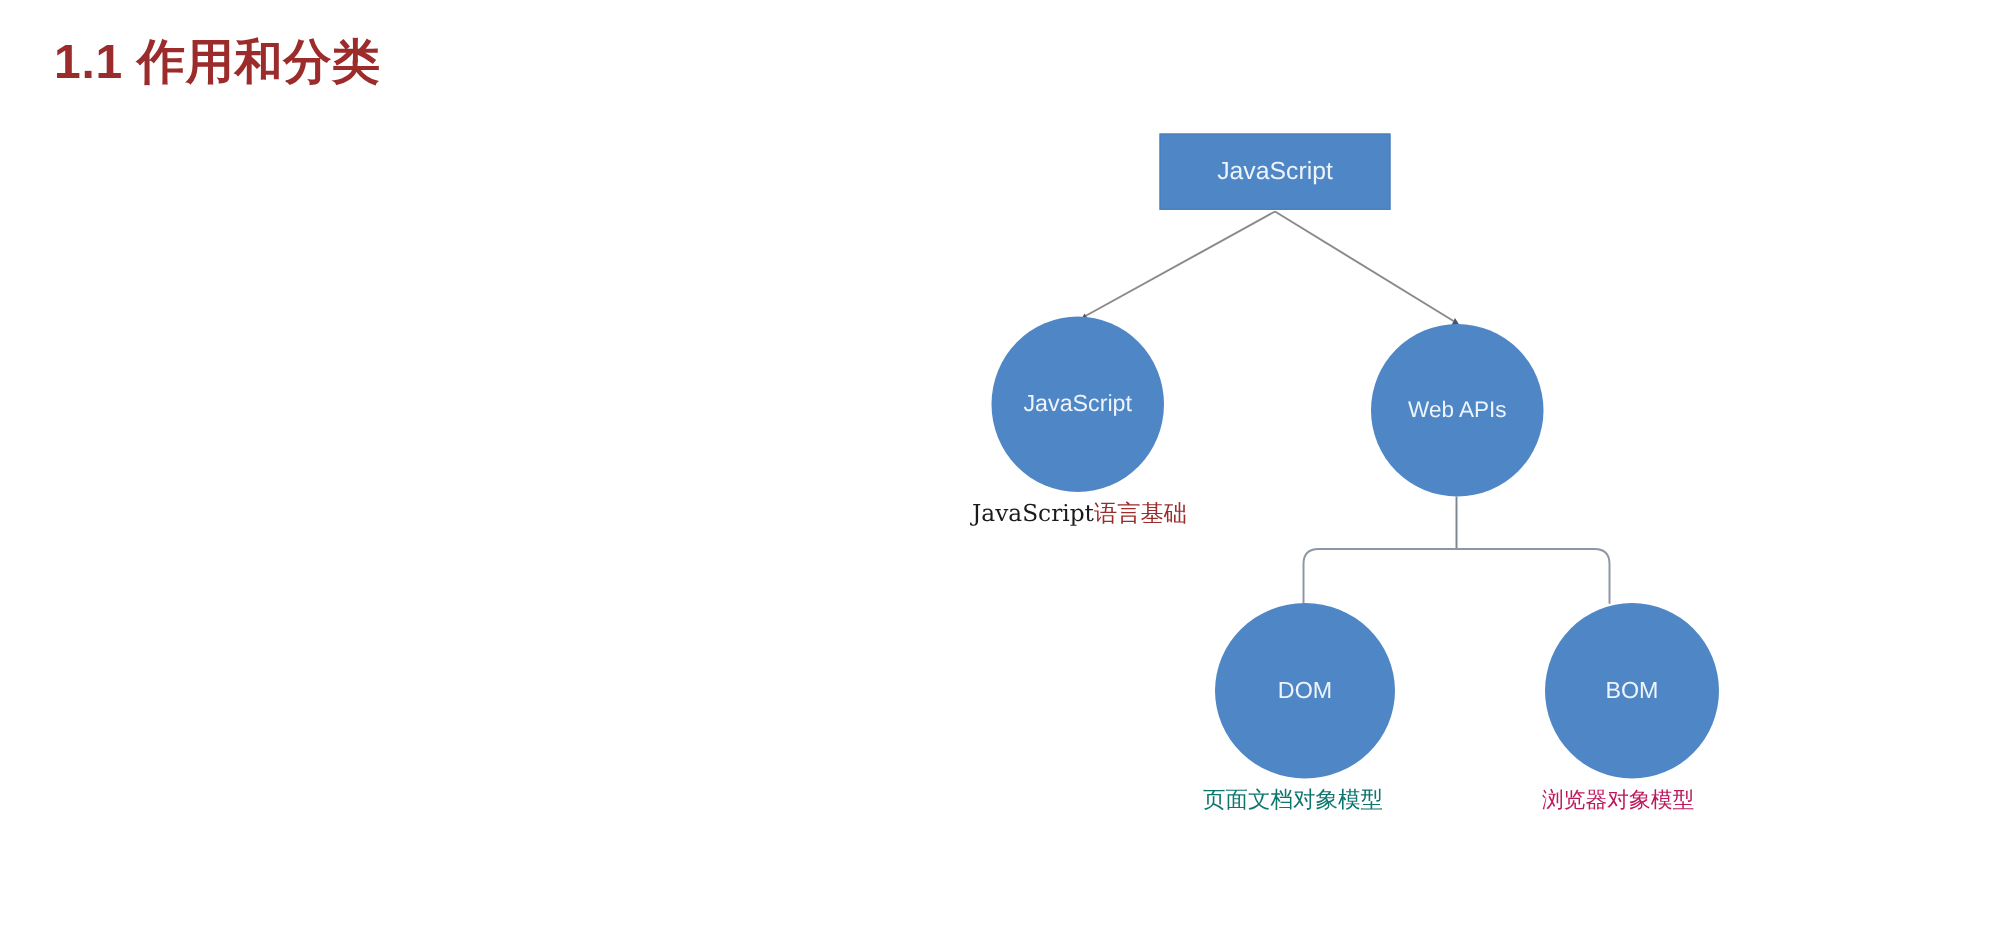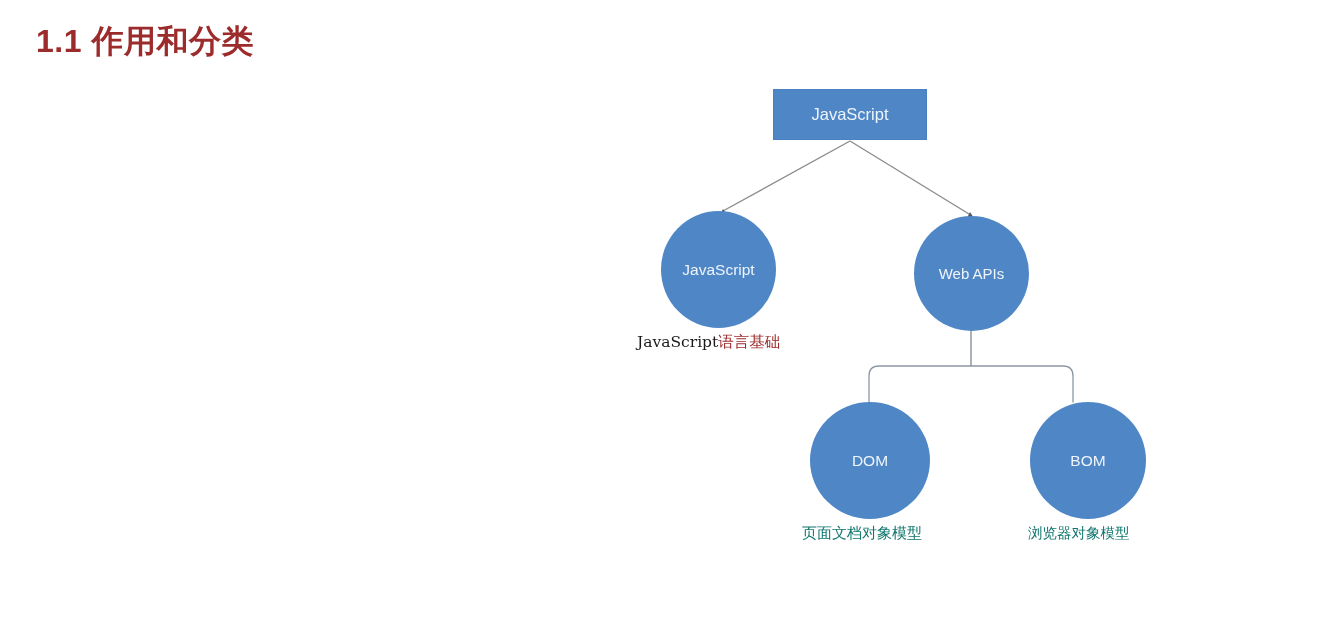--- a/index.html
+++ b/index.html
@@ -130,40 +130,40 @@
     height: 117px;
     font-size: 15.5px;
   }
 
   .caption {
     position: absolute;
     white-space: nowrap;
     z-index: 2;
   }
   .cap-ecmascript {
-    left: 37px;
+    left: 48px;
     top: 272px;
     font-family: "DejaVu Serif", "Liberation Serif", serif;
     font-size: 15.5px;
     color: #1a1a1a;
   }
   .cap-ecmascript .cn {
     color: #9c2b2b;
   }
   .cap-dom {
     left: 202px;
     top: 464px;
     font-size: 15px;
     color: #0f766e;
   }
   .cap-bom {
     left: 428px;
     top: 464px;
     font-size: 14.5px;
-    color: #0f766e;
+    color: #be185d;
   }
 </style>
 </head>
 <body>
 
 <div class="slide-title">1.1 作用和分类</div>
 
 <div class="bullet-list">
 
 

